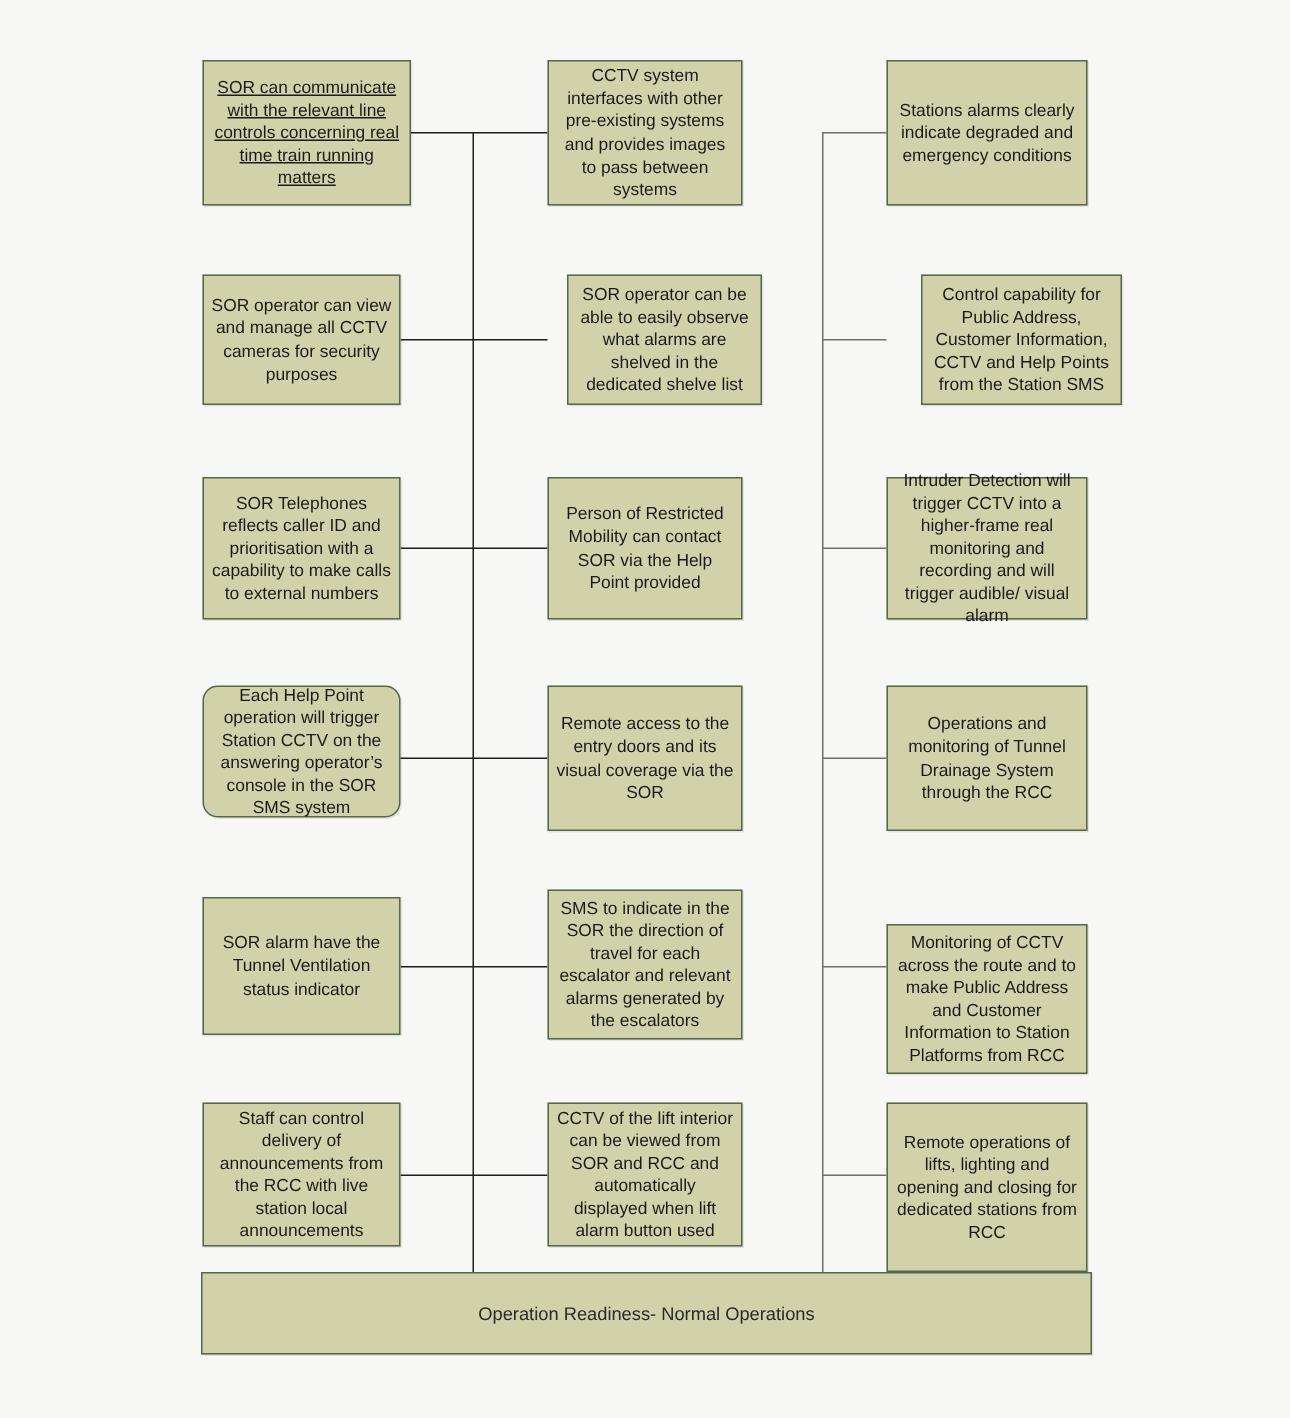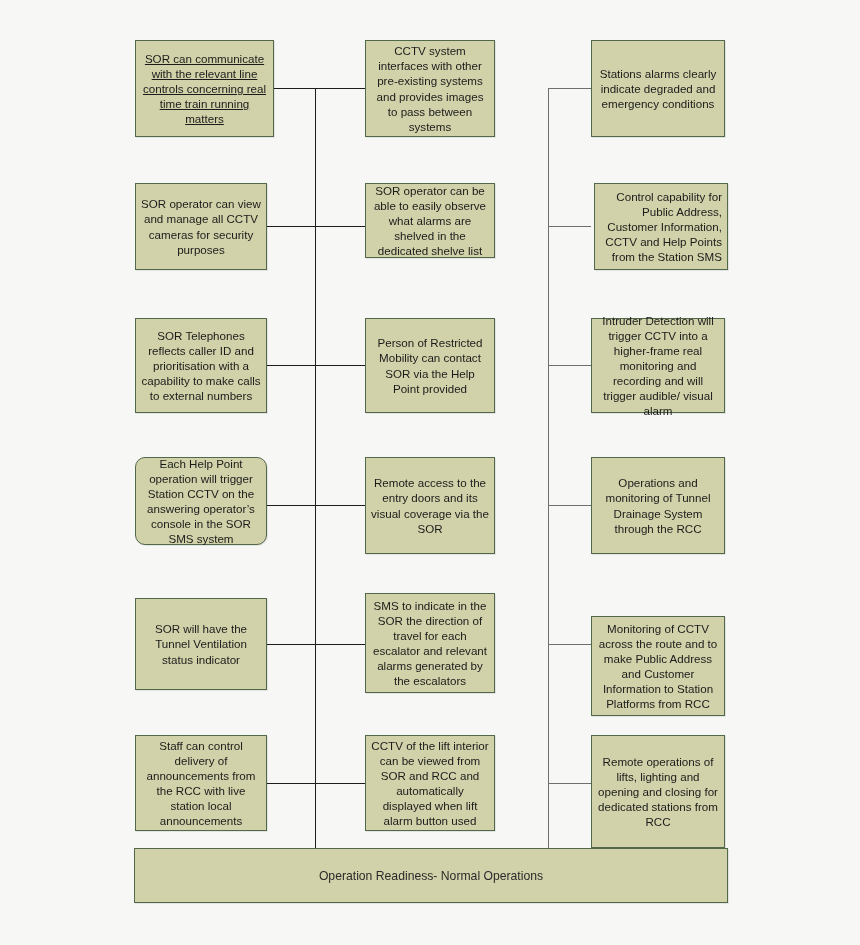--- a/index.html
+++ b/index.html
@@ -84,24 +84,24 @@
   <div class="node" style="left:591px;top:40px;width:134px;height:97px;">
     <span>Stations alarms clearly indicate degraded and emergency conditions</span>
   </div>
 
   <div class="hline" style="left:267px;top:226px;width:98px;"></div>
   <div class="hline grey" style="left:548px;top:226px;width:43px;"></div>
 
   <div class="node" style="left:135px;top:183px;width:132px;height:87px;">
     <span>SOR operator can view and manage all CCTV cameras for security purposes</span>
   </div>
-  <div class="node" style="left:365px;top:183px;width:130px;height:75px;justify-content:flex-end;">
+  <div class="node" style="left:378px;top:183px;width:130px;height:87px;justify-content:flex-end;">
     <span>SOR operator can be able to easily observe what alarms are shelved in the dedicated shelve list</span>
   </div>
-  <div class="node" style="left:594px;top:183px;width:134px;height:87px;text-align:right;">
+  <div class="node" style="left:614px;top:183px;width:134px;height:87px;">
     <span>Control capability for Public Address, Customer Information, CCTV and Help Points from the Station SMS</span>
   </div>
 
   <div class="hline" style="left:267px;top:365px;width:98px;"></div>
   <div class="hline grey" style="left:548px;top:365px;width:43px;"></div>
 
   <div class="node" style="left:135px;top:318px;width:132px;height:95px;">
     <span>SOR Telephones reflects caller ID and prioritisation with a capability to make calls to external numbers</span>
   </div>
   <div class="node" style="left:365px;top:318px;width:130px;height:95px;">
@@ -121,21 +121,21 @@
     <span>Remote access to the entry doors and its visual coverage via the SOR</span>
   </div>
   <div class="node" style="left:591px;top:457px;width:134px;height:97px;">
     <span>Operations and monitoring of Tunnel Drainage System through the RCC</span>
   </div>
 
   <div class="hline" style="left:267px;top:644px;width:98px;"></div>
   <div class="hline grey" style="left:548px;top:644px;width:43px;"></div>
 
   <div class="node" style="left:135px;top:598px;width:132px;height:92px;">
-    <span>SOR will have the Tunnel Ventilation status indicator</span>
+    <span>SOR alarm have the Tunnel Ventilation status indicator</span>
   </div>
   <div class="node" style="left:365px;top:593px;width:130px;height:100px;">
     <span>SMS to indicate in the SOR the direction of travel for each escalator and relevant alarms generated by the escalators</span>
   </div>
   <div class="node" style="left:591px;top:616px;width:134px;height:100px;">
     <span>Monitoring of CCTV across the route and to make Public Address and Customer Information to Station Platforms from RCC</span>
   </div>
 
   <div class="hline" style="left:267px;top:783px;width:98px;"></div>
   <div class="hline grey" style="left:548px;top:783px;width:43px;"></div>

